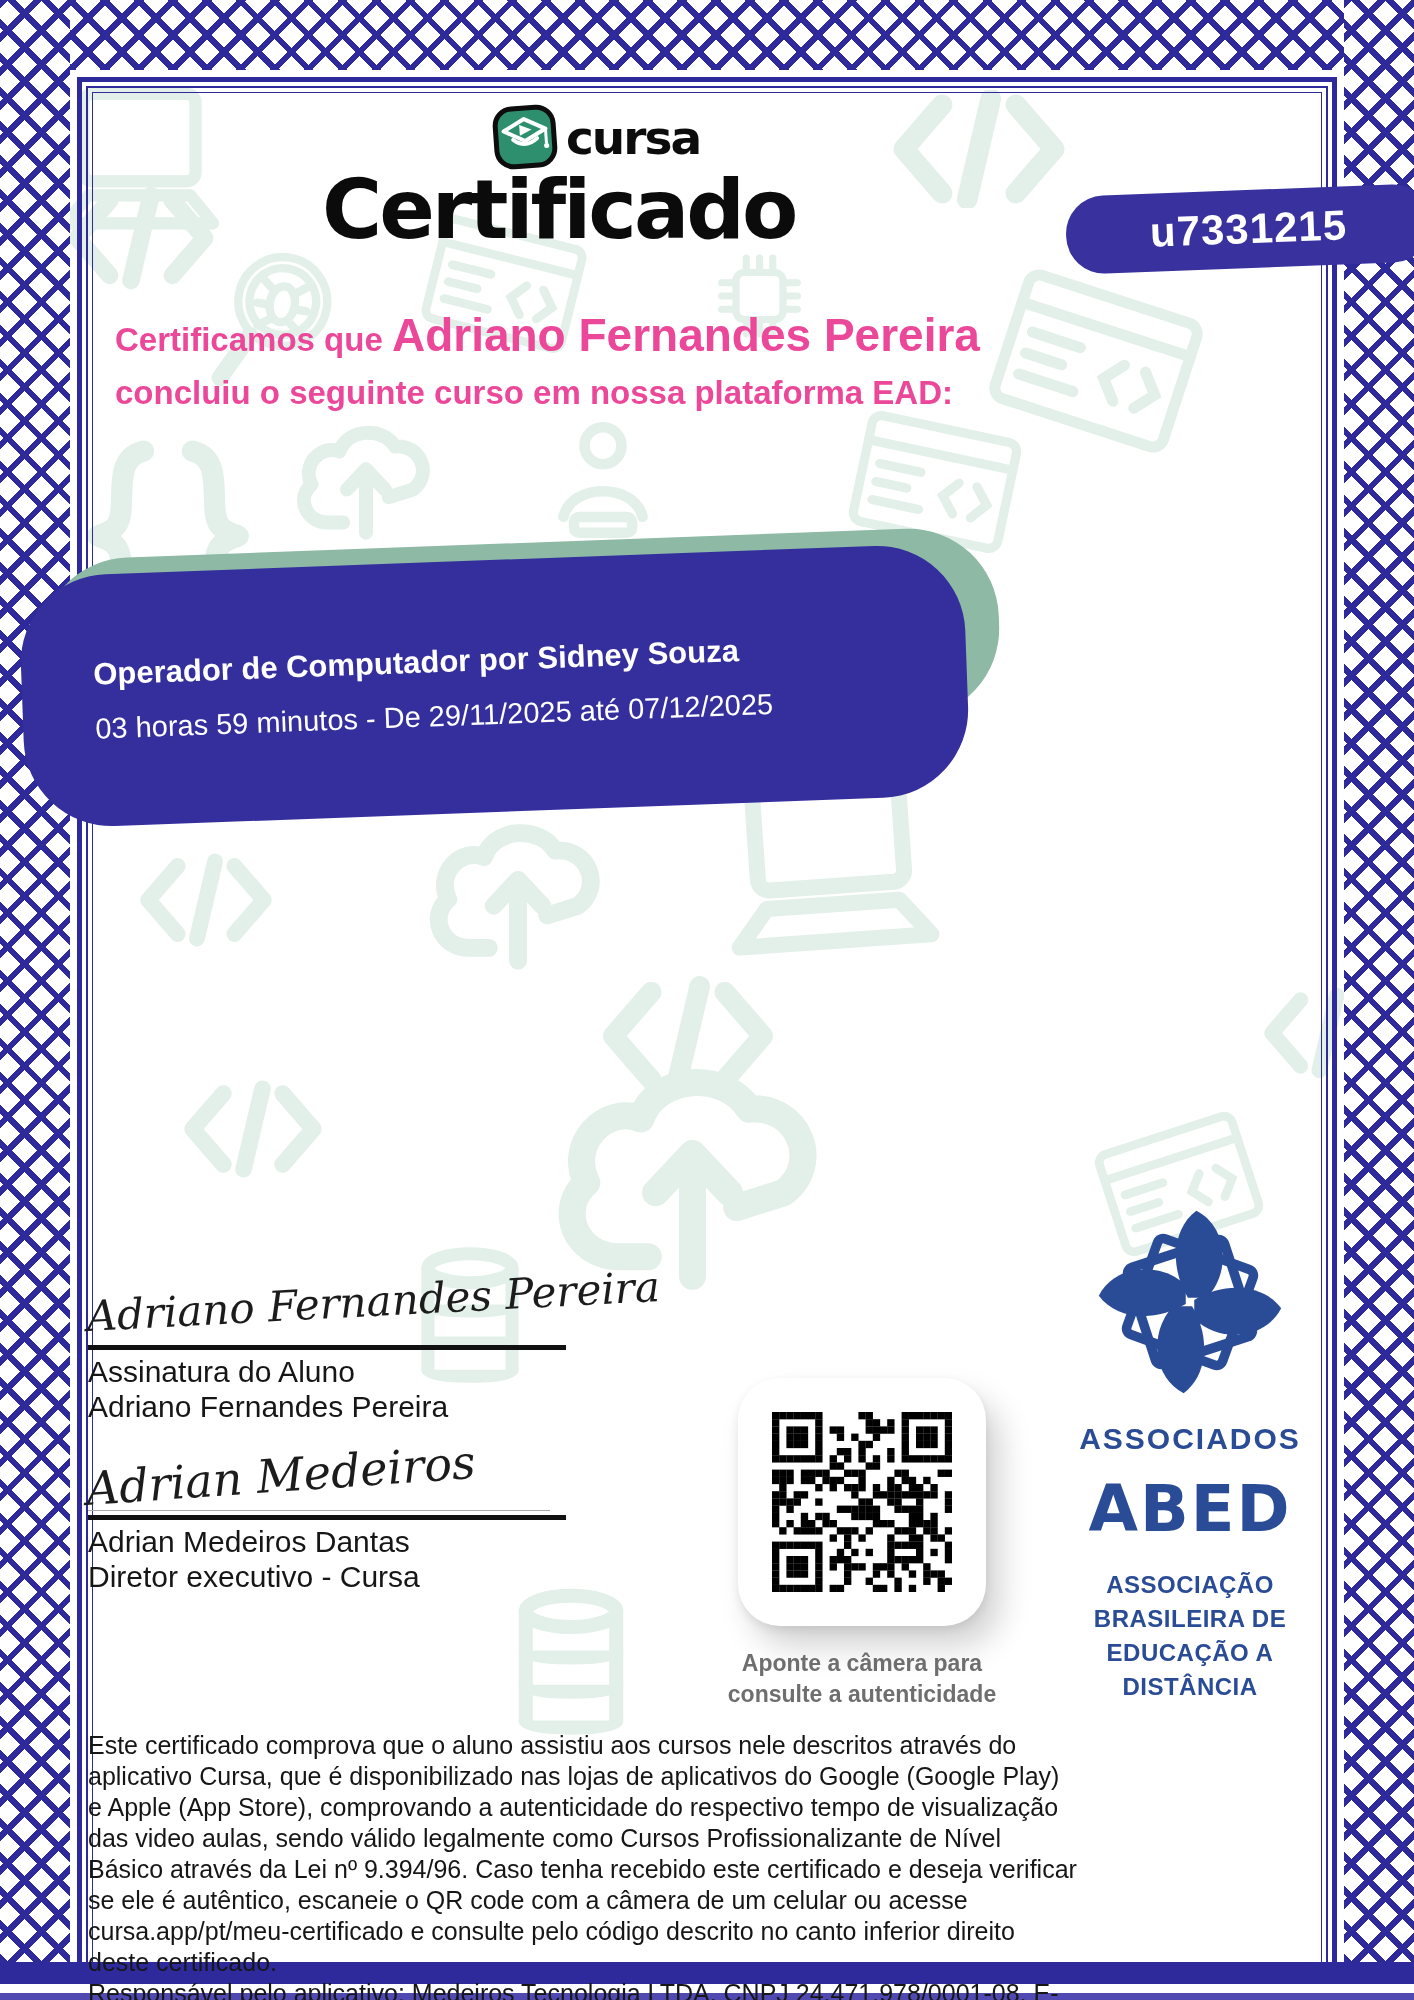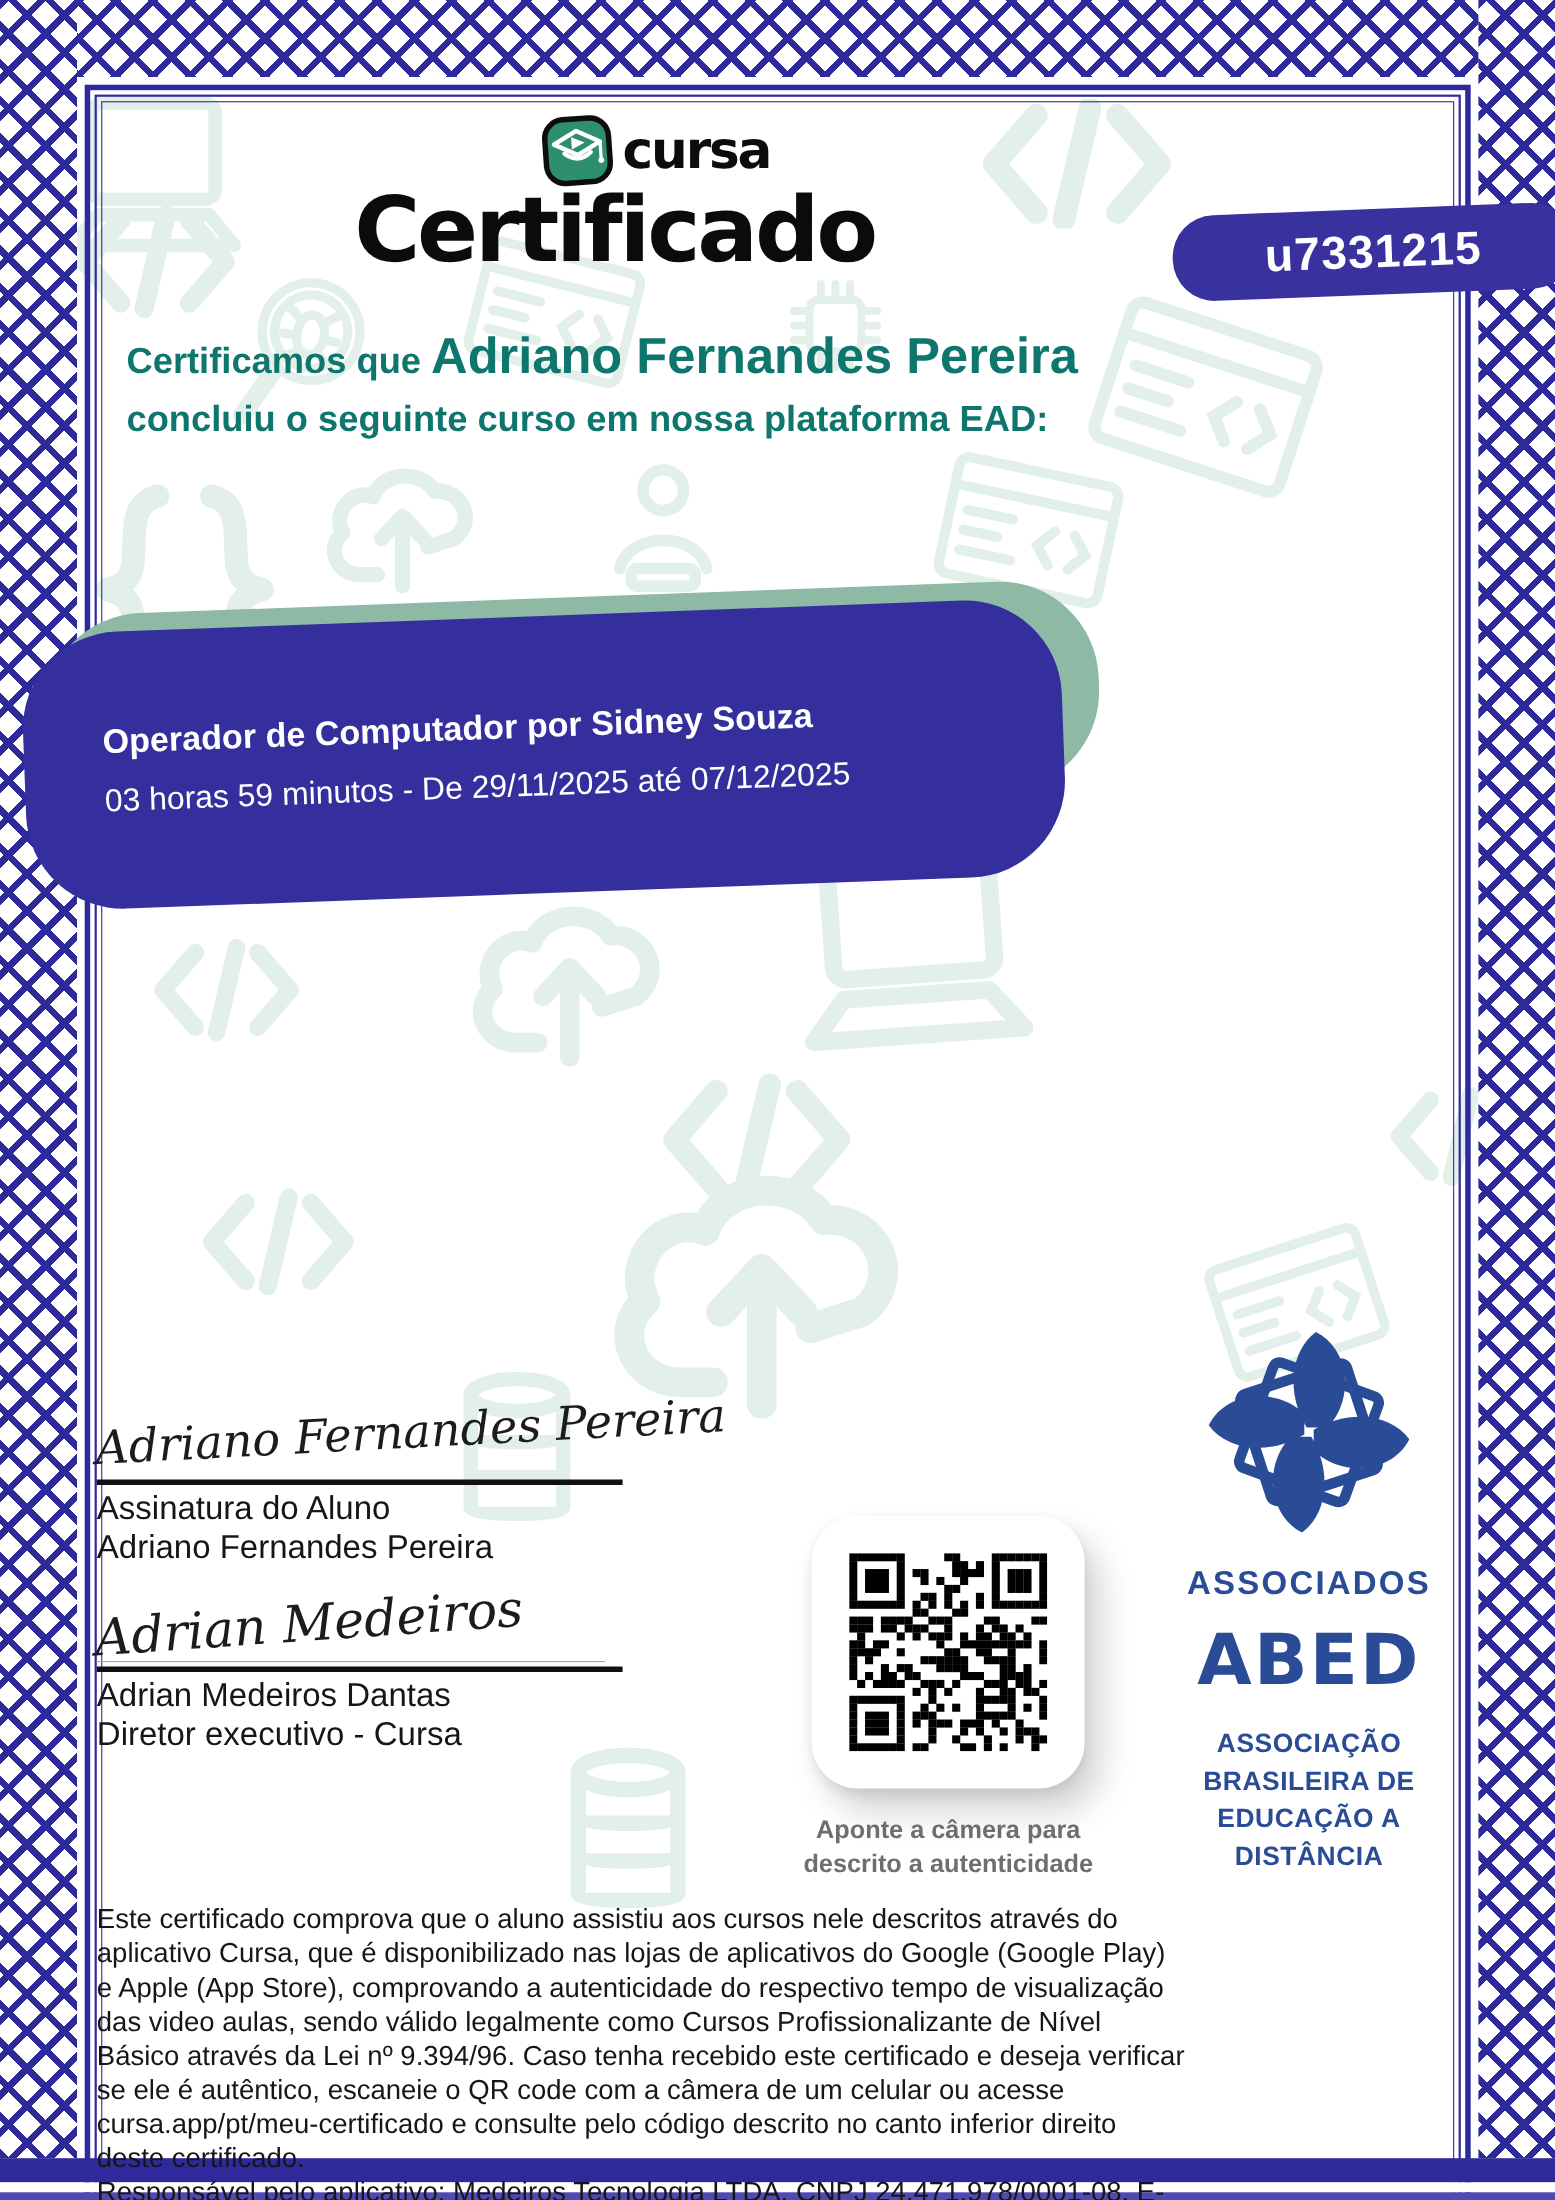--- a/index.html
+++ b/index.html
@@ -34,21 +34,21 @@
     font-family:"DejaVu Sans",sans-serif;font-weight:bold;font-size:82px;
     letter-spacing:-3px;color:#0b0b0b;
   }
   .badge{
     position:absolute;left:1066px;top:190px;width:365px;height:78px;z-index:6;
     background:#38319e;border-radius:38px;transform:rotate(-2.2deg);
     display:flex;align-items:center;justify-content:center;
   }
   .badge-text{color:#fff;font-weight:bold;font-size:42px;letter-spacing:1px;}
   
-  .intro{position:absolute;left:115px;top:296px;width:960px;z-index:5;color:#0f766e;}
+  .intro{position:absolute;left:115px;top:308px;width:960px;z-index:5;color:#ec4899;}
   .intro-line1{font-weight:bold;font-size:33px;}
   .intro-line1 .student{font-size:46px;}
   .intro-line2{font-weight:bold;font-size:33px;margin-top:12px;}
   
   .course-banner{position:absolute;left:22px;top:560px;width:945px;height:252px;z-index:5;transform:rotate(-2.1deg);}
   .sage{position:absolute;left:20px;top:-16px;right:-34px;height:190px;background:#8db9a5;border-radius:90px;}
   .blob{position:absolute;inset:0;background:#352f9e;border-radius:88px;
         display:flex;flex-direction:column;justify-content:center;gap:20px;padding-left:72px;box-sizing:border-box;}
   .course-title{color:#fff;font-weight:bold;font-size:31px;}
   .course-meta{color:#fff;font-size:29px;}
@@ -588,21 +588,21 @@
         <rect x="9" y="24" width="1.02" height="1.02" fill="#000"></rect>
         <rect x="14" y="24" width="1.02" height="1.02" fill="#000"></rect>
         <rect x="15" y="24" width="1.02" height="1.02" fill="#000"></rect>
         <rect x="17" y="24" width="1.02" height="1.02" fill="#000"></rect>
         <rect x="19" y="24" width="1.02" height="1.02" fill="#000"></rect>
         <rect x="23" y="24" width="1.02" height="1.02" fill="#000"></rect>
       </svg>
   </div>
   <div class="qr-caption">
     <div>Aponte a câmera para</div>
-    <div>descrito a autenticidade</div>
+    <div>consulte a autenticidade</div>
   </div>
 
   <div class="abed">
     <svg width="212" height="220" viewBox="0 0 200 200">
       <g fill="#2a4c96">
         <path d="M98 96 C 80 66 84 30 106 14 C 134 28 140 70 116 96 Z"></path>
         <path d="M98 96 C 80 66 84 30 106 14 C 134 28 140 70 116 96 Z" transform="rotate(90 100 100)"></path>
         <path d="M98 96 C 80 66 84 30 106 14 C 134 28 140 70 116 96 Z" transform="rotate(180 100 100)"></path>
         <path d="M98 96 C 80 66 84 30 106 14 C 134 28 140 70 116 96 Z" transform="rotate(270 100 100)"></path>
       </g>

